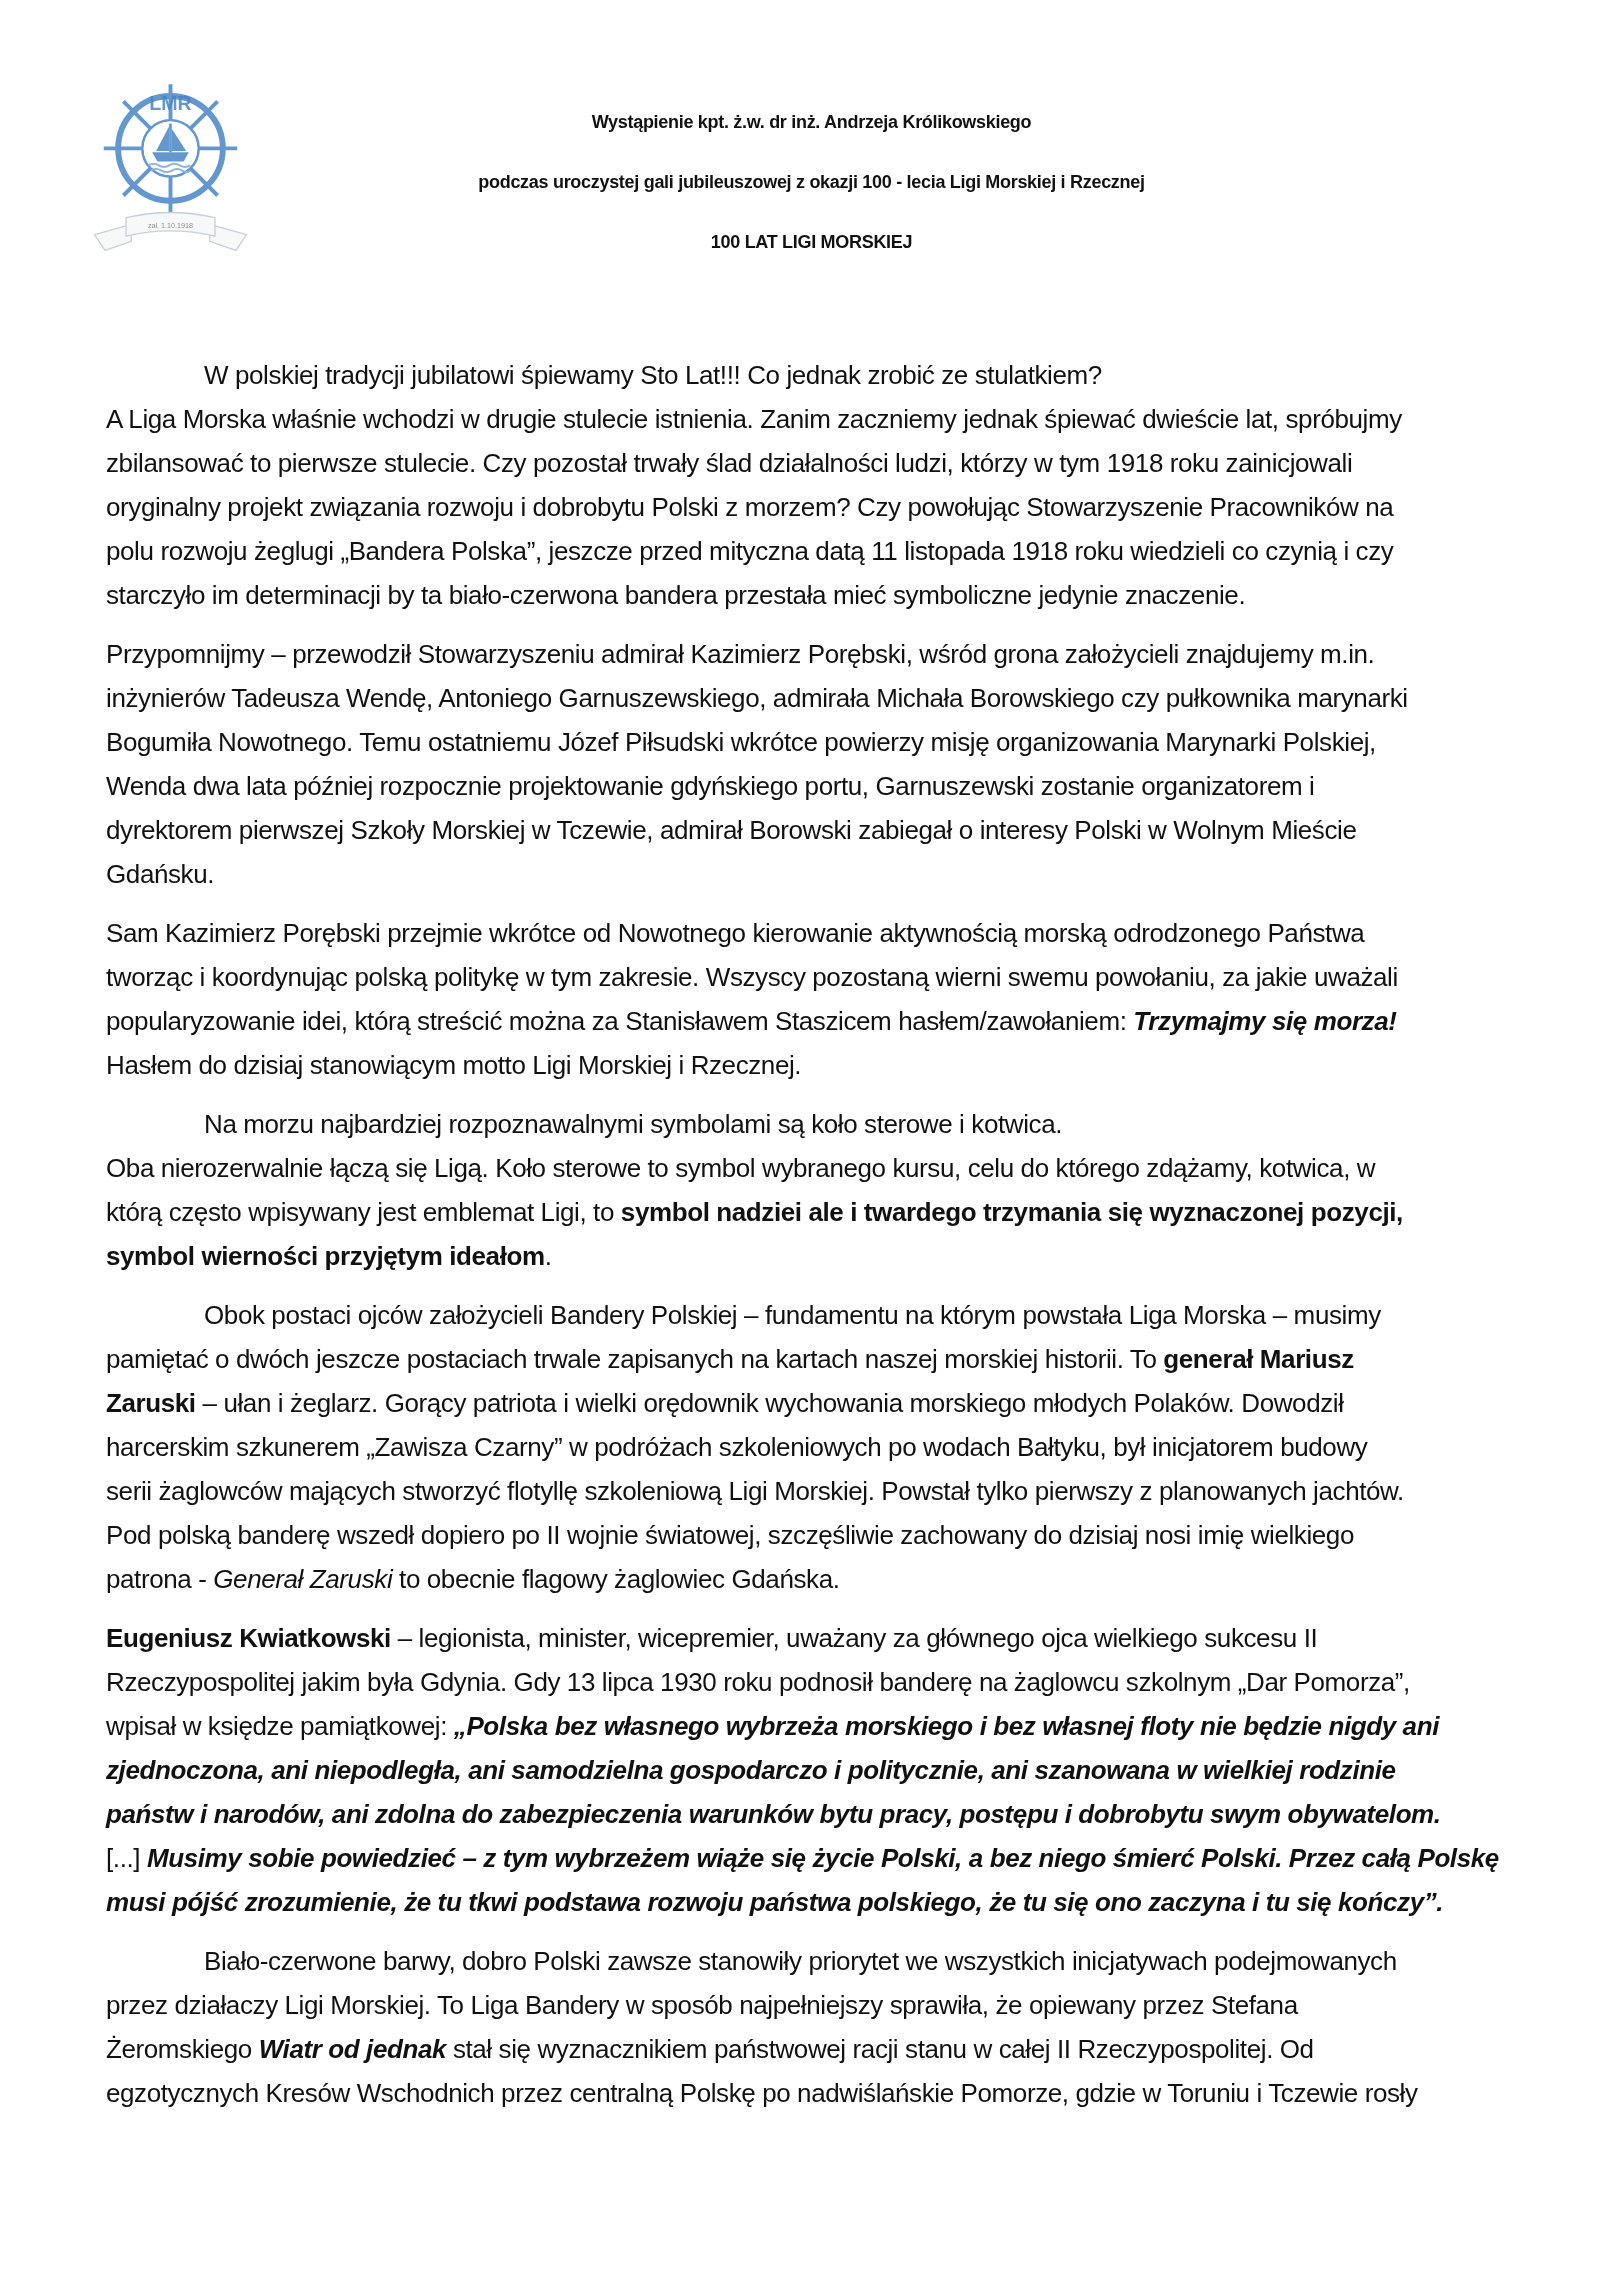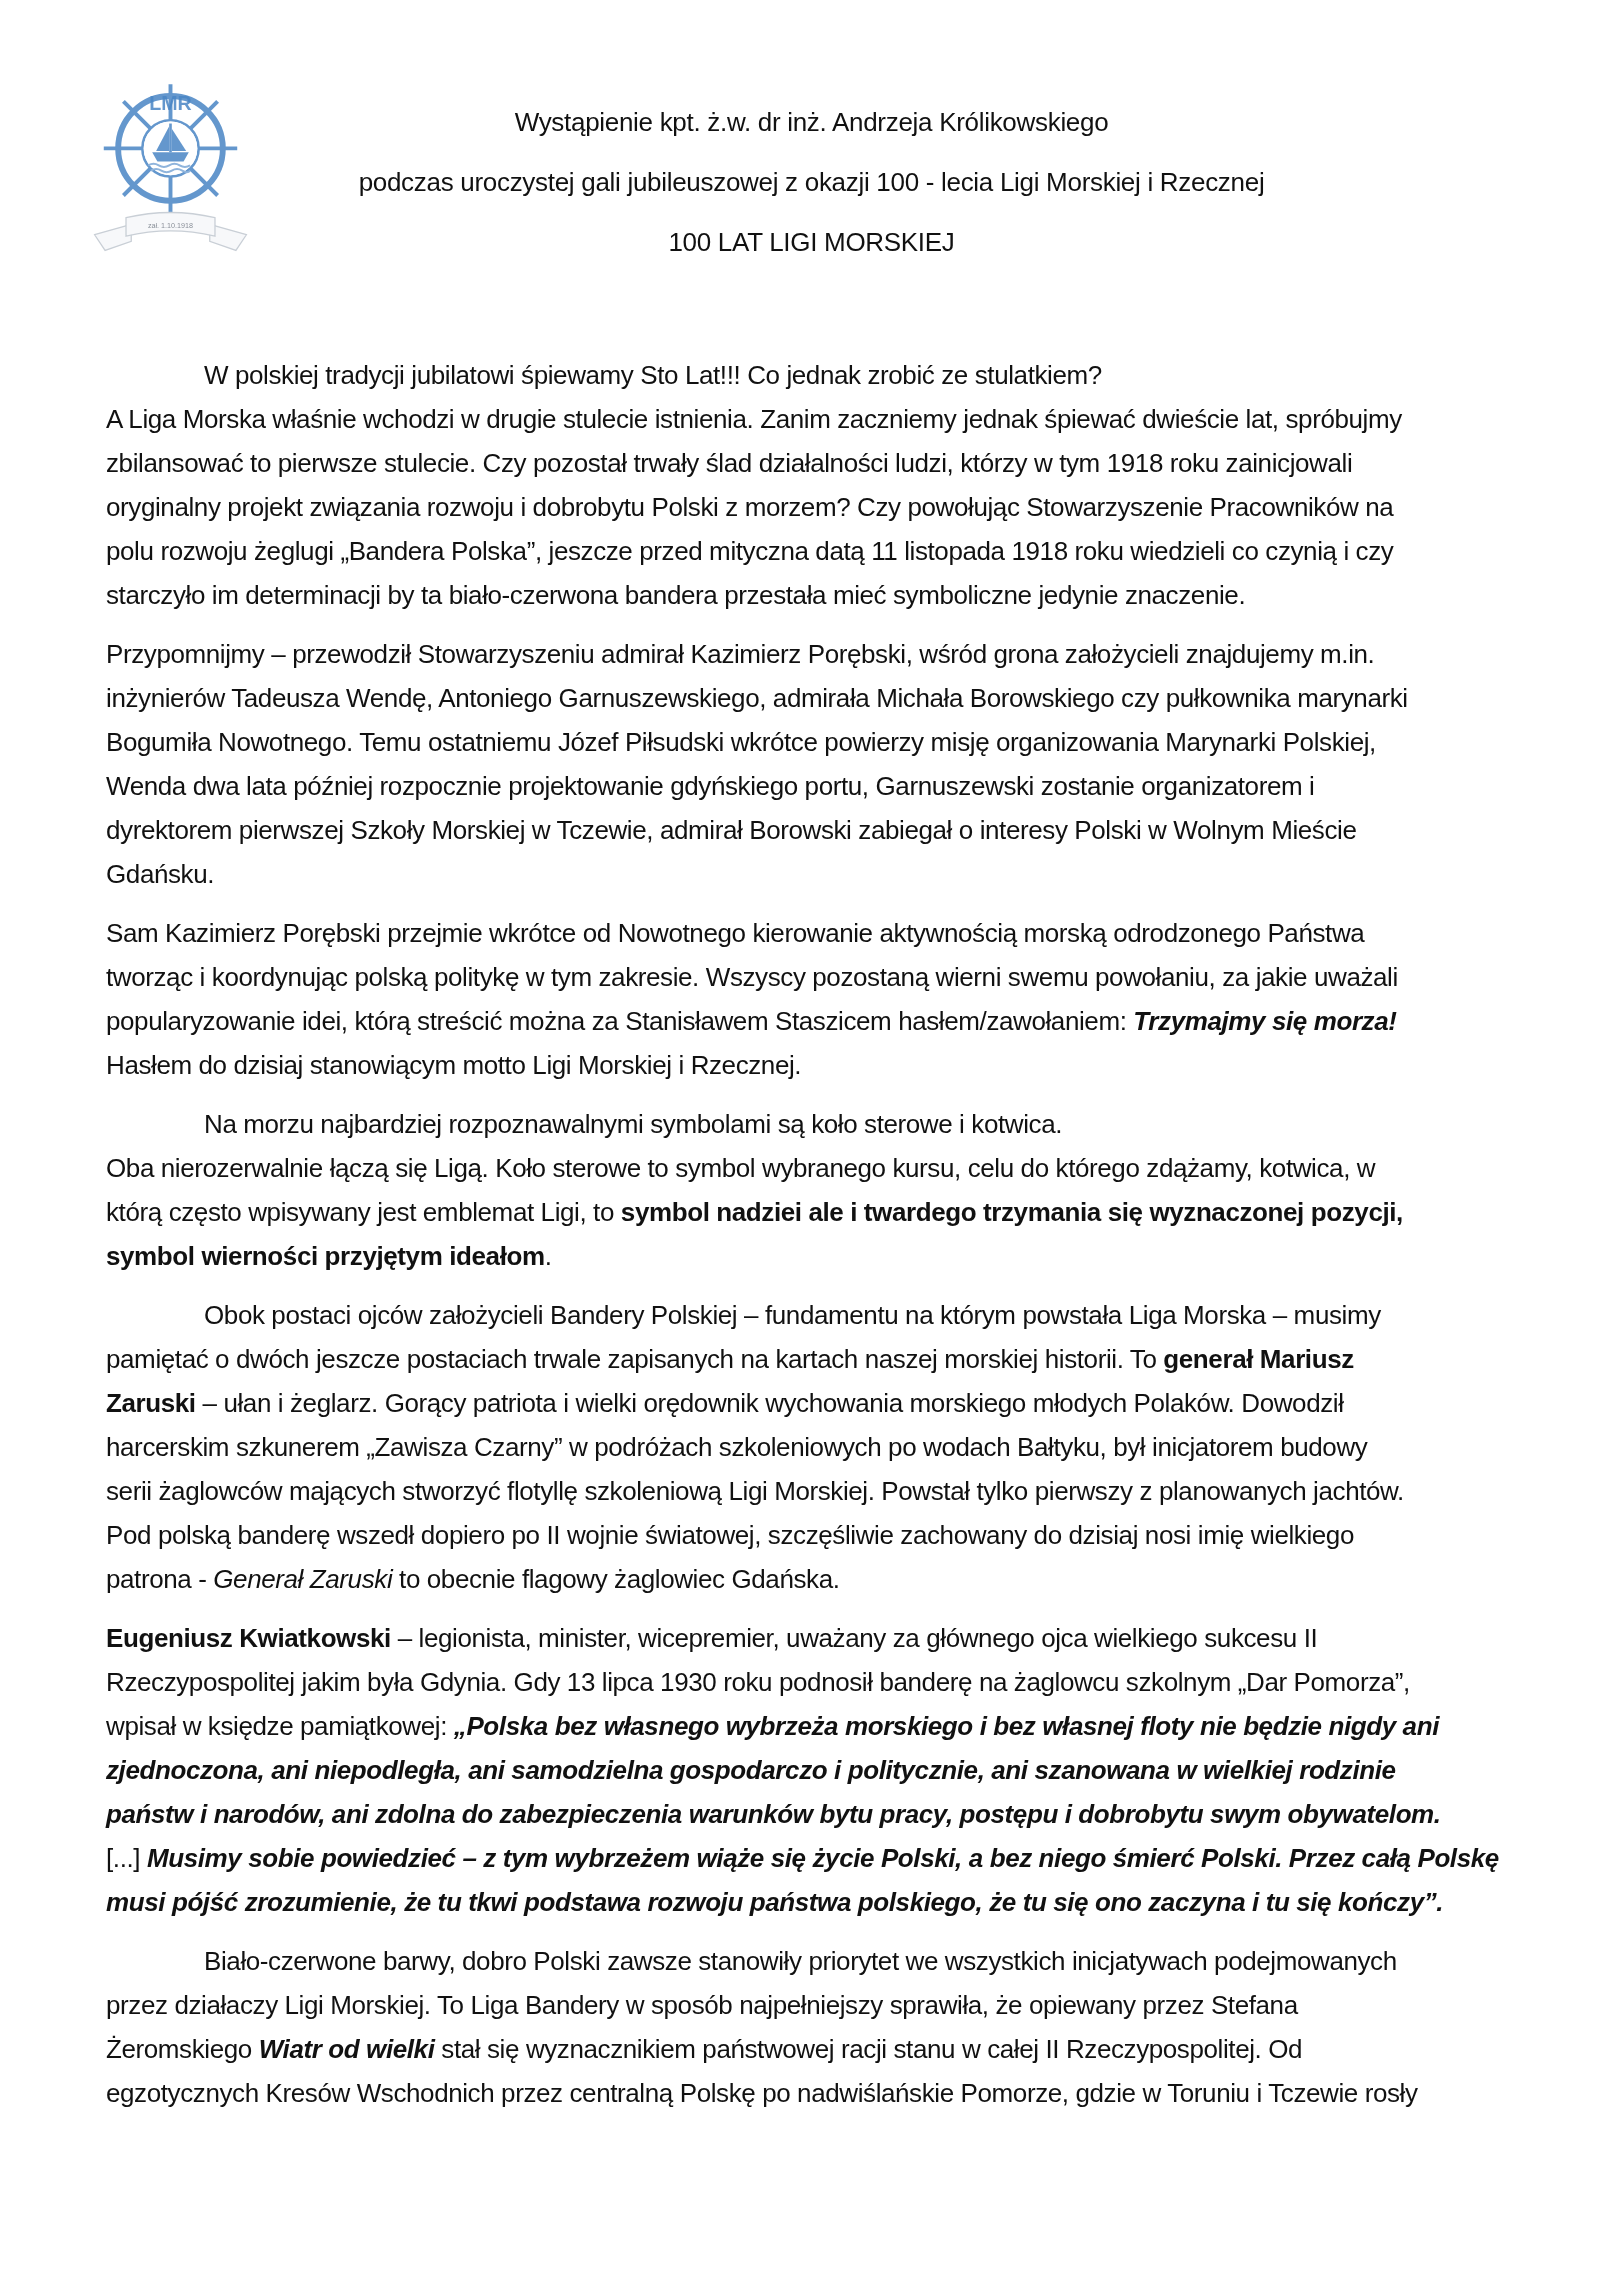--- a/index.html
+++ b/index.html
@@ -3,21 +3,21 @@
 <meta charset="utf-8">
 <style>
   html, body { margin: 0; padding: 0; background: #ffffff; }
   body {
     width: 1623px; height: 2295px; position: relative; overflow: hidden;
     font-family: "Liberation Sans", sans-serif; color: #111111;
   }
   .logo { position: absolute; left: 92px; top: 79px; width: 157px; height: 180px; }
   .header { position: absolute; left: 0; top: 92px; width: 1623px; text-align: center; }
   .header .hline {
-    font-weight: normal; font-size: 26px; letter-spacing: -0.3px;
+    font-weight: bold; font-size: 18px; letter-spacing: -0.3px;
     height: 60px; line-height: 60px; white-space: nowrap;
   }
   .content {
     position: absolute; left: 106px; top: 353px; width: 1440px;
     font-size: 26px; line-height: 44px; letter-spacing: -0.4px;
   }
   .content p { margin: 0 0 15px 0; white-space: nowrap; }
   .ln { display: block; white-space: nowrap; }
   .indent { padding-left: 98px; }
   b { font-weight: bold; }
@@ -114,18 +114,18 @@
     <span class="ln"><b><i>zjednoczona, ani niepodległa, ani samodzielna gospodarczo i politycznie, ani szanowana w wielkiej rodzinie</i></b></span>
     <span class="ln"><b><i>państw i narodów, ani zdolna do zabezpieczenia warunków bytu pracy, postępu i dobrobytu swym obywatelom.</i></b></span>
     <span class="ln"><span>[...] </span><b><i>Musimy sobie powiedzieć – z tym wybrzeżem wiąże się życie Polski, a bez niego śmierć Polski. Przez całą Polskę</i></b></span>
     <span class="ln"><b><i>musi pójść zrozumienie, że tu tkwi podstawa rozwoju państwa polskiego, że tu się ono zaczyna i tu się kończy”.</i></b></span>
   </p>
 
 
   <p>
     <span class="ln indent">Biało-czerwone barwy, dobro Polski zawsze stanowiły priorytet we wszystkich inicjatywach podejmowanych</span>
     <span class="ln">przez działaczy Ligi Morskiej. To Liga Bandery w sposób najpełniejszy sprawiła, że opiewany przez Stefana</span>
-    <span class="ln"><span>Żeromskiego </span><b><i>Wiatr od wielki</i></b><span> stał się wyznacznikiem państwowej racji stanu w całej II Rzeczypospolitej. Od</span></span>
+    <span class="ln"><span>Żeromskiego </span><b><i>Wiatr od jednak</i></b><span> stał się wyznacznikiem państwowej racji stanu w całej II Rzeczypospolitej. Od</span></span>
     <span class="ln">egzotycznych Kresów Wschodnich przez centralną Polskę po nadwiślańskie Pomorze, gdzie w Toruniu i Tczewie rosły</span>
   </p>
 
 </div>
 
 
 </body></html>

